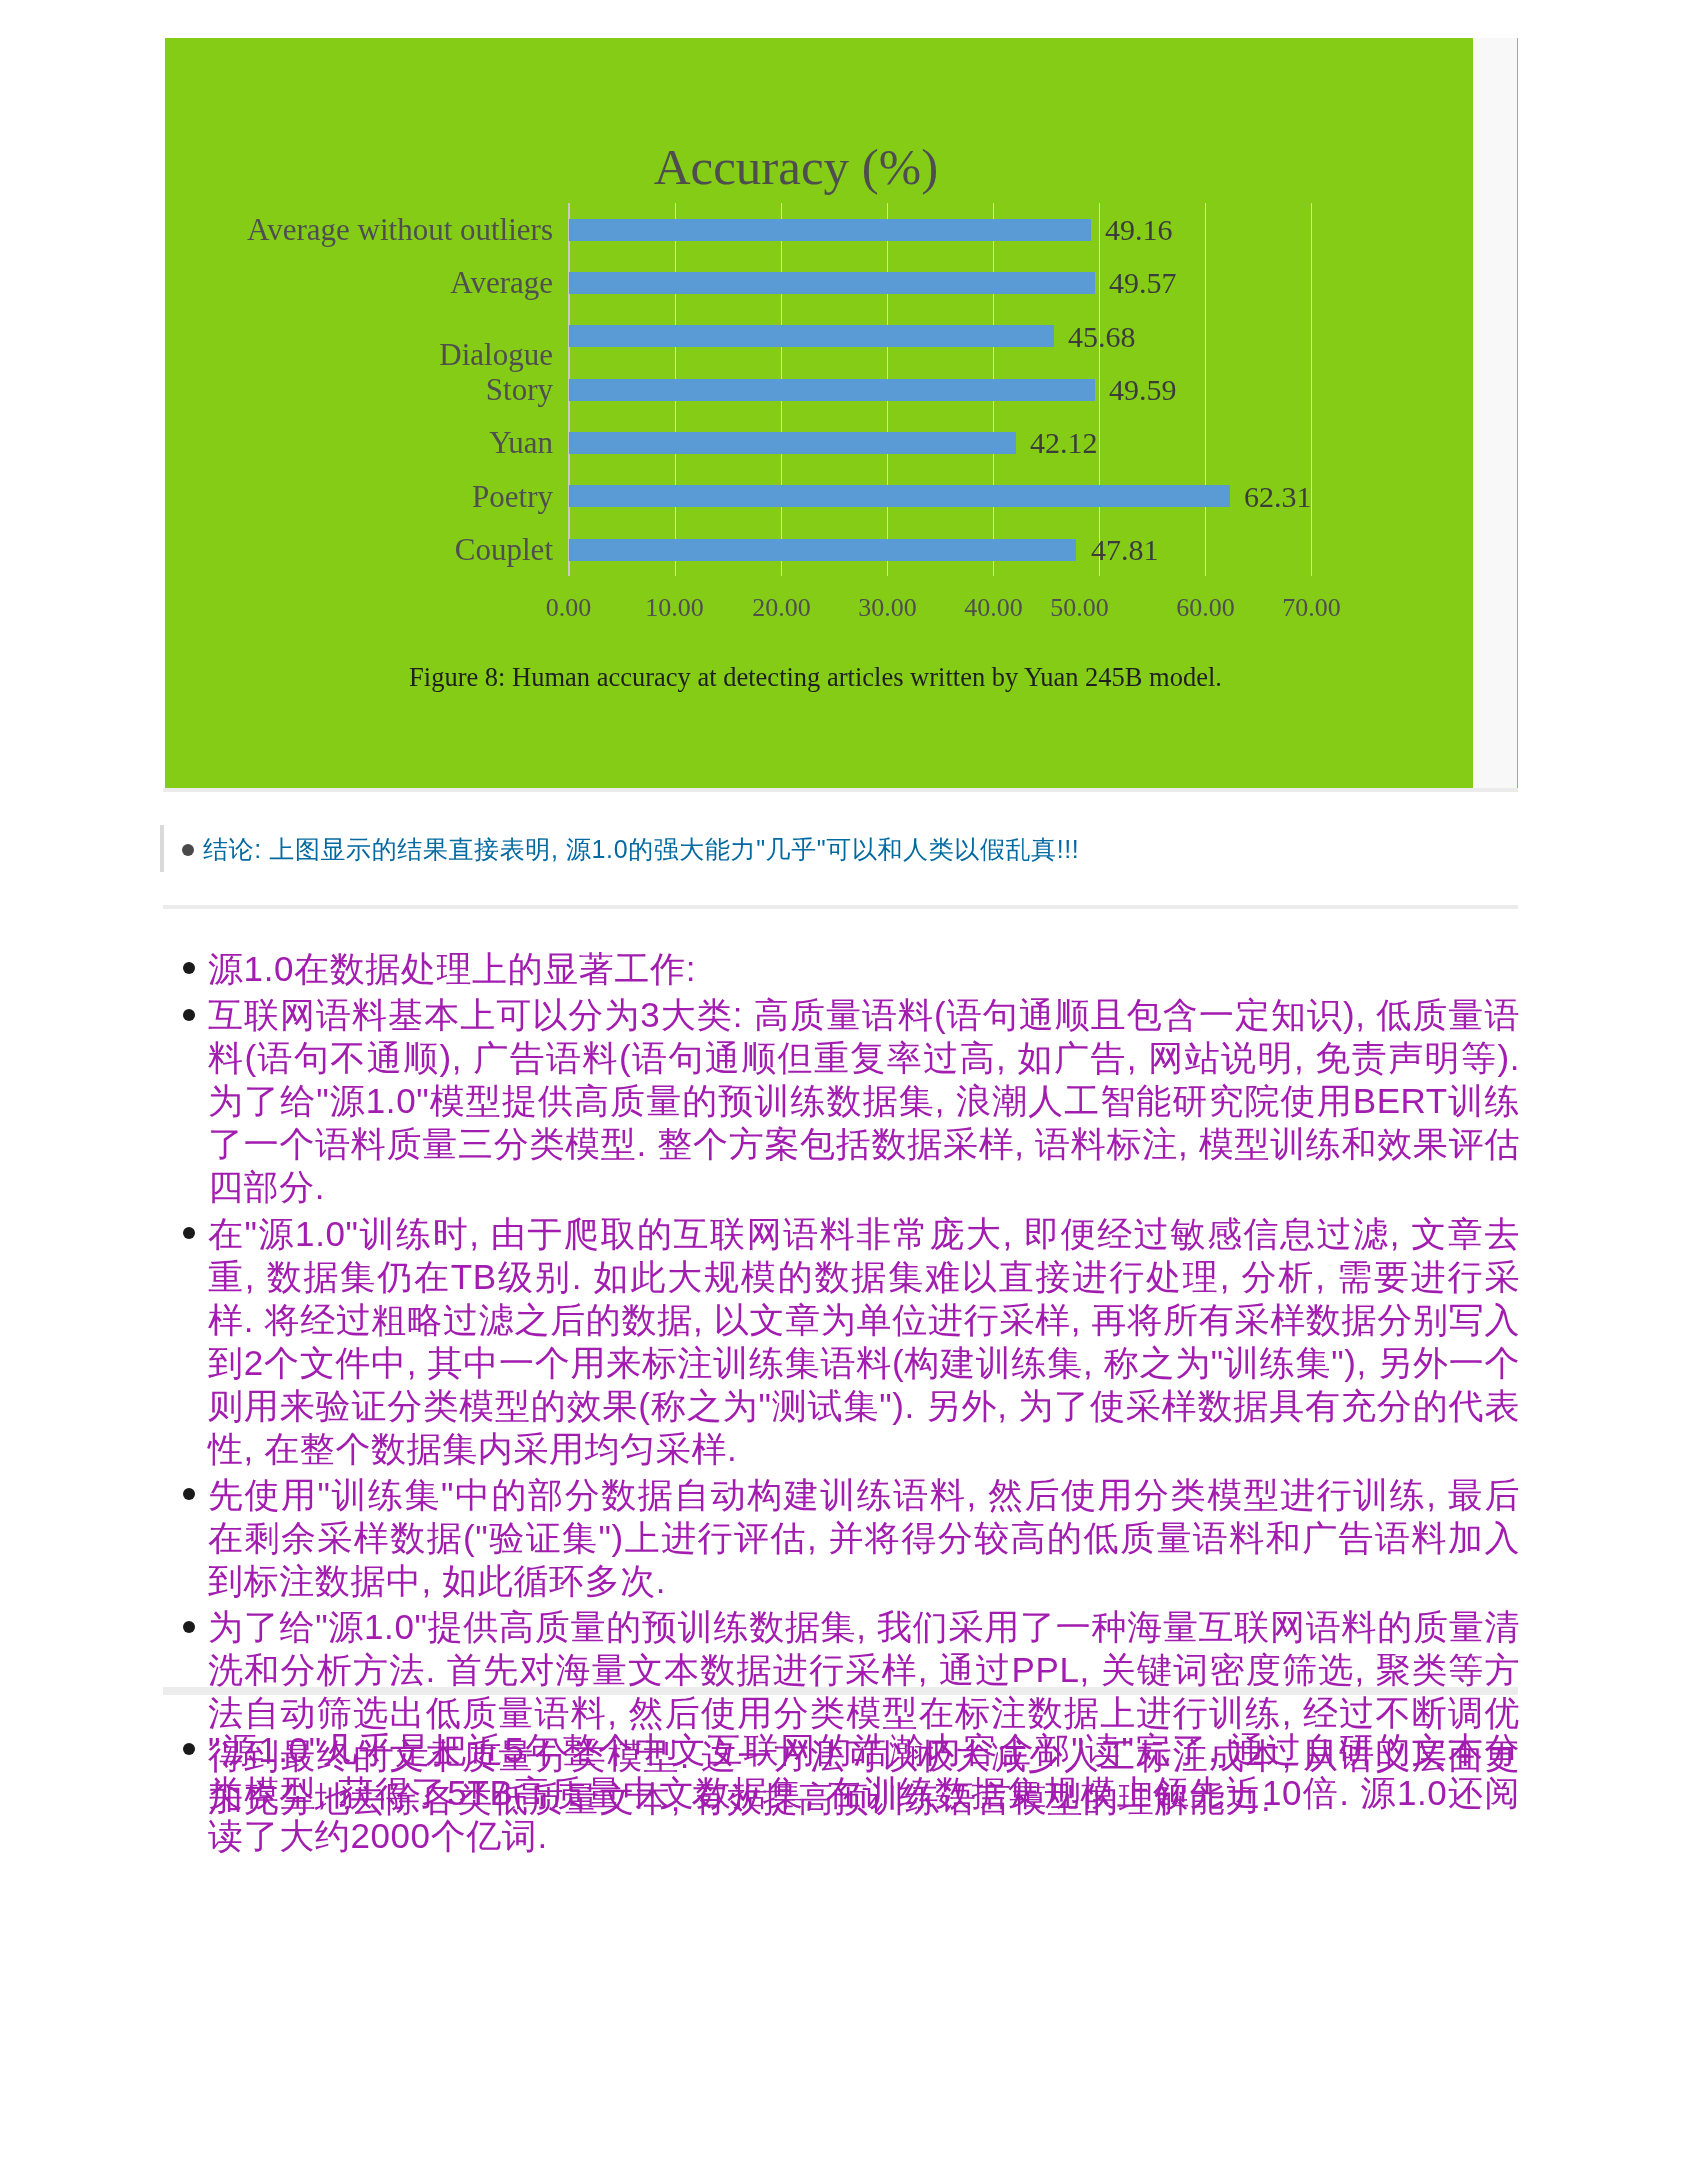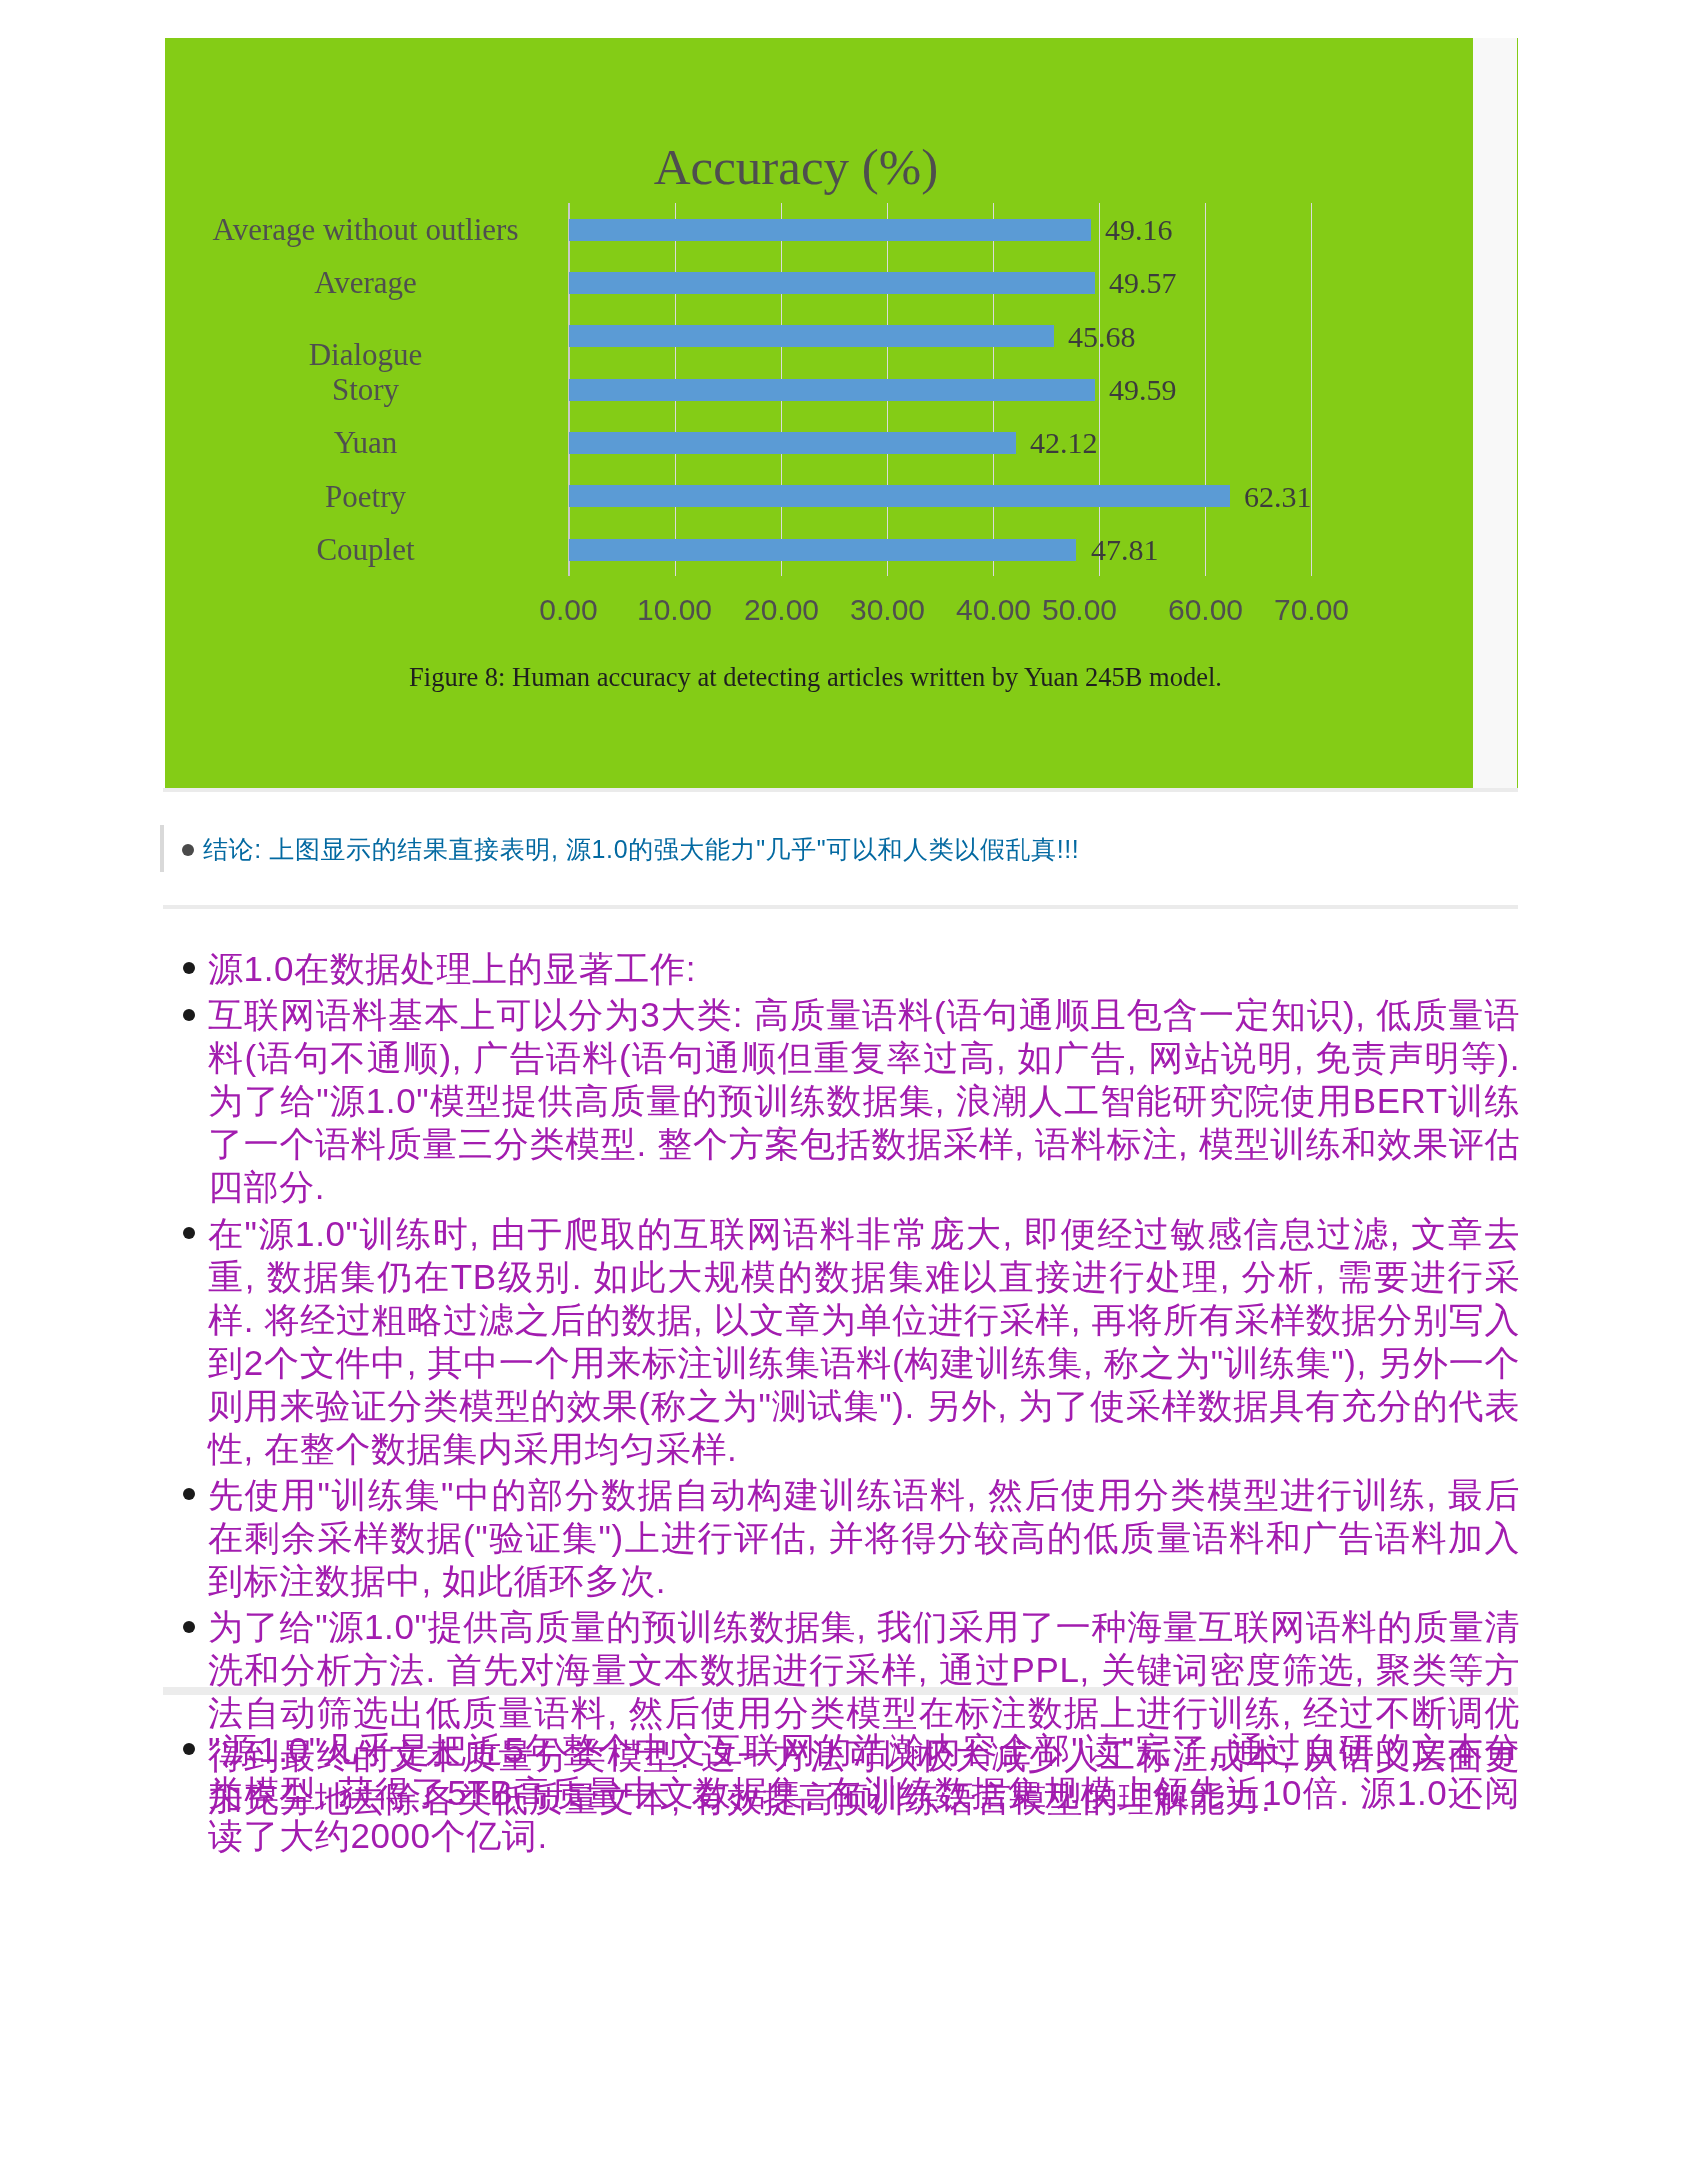--- a/index.html
+++ b/index.html
@@ -8,26 +8,26 @@
 
   
   .figure{position:absolute;left:165px;top:38px;width:1353px;height:750px;background:#84cc16;}
   .figure-edge{position:absolute;left:1308px;top:0;width:44px;height:750px;background:#f8f8f8;}
   .chart-title{position:absolute;left:245px;top:100px;width:772px;text-align:center;
       font-family:"Liberation Serif","DejaVu Serif",serif;font-size:51px;color:#4e4e4e;}
   .plot{position:absolute;left:404px;top:165px;width:743px;height:373px;}
   .gridline{position:absolute;top:0;width:1.1px;height:373px;background:#dadada;}
   .gridline.axis0{background:#c9c9c9;}
   .bar{position:absolute;left:0;height:22px;background:#5b9bd5;}
-  .cat-label{position:absolute;left:-391px;width:375px;text-align:center;
+  .cat-label{position:absolute;left:-391px;width:375px;text-align:right;
       font-family:"Liberation Serif","DejaVu Serif",serif;font-size:31px;color:#4f4f4f;}
   .val-label{position:absolute;font-family:"Liberation Serif","DejaVu Serif",serif;
       font-size:30px;color:#3c3c3c;}
   .tick-label{position:absolute;top:390px;width:121px;text-align:center;
-      font-family:Liberation Sans, sans-serif;font-size:30px;color:#4f4f4f;}
+      font-family:Liberation Serif, serif;font-size:26px;color:#4f4f4f;}
   .caption{position:absolute;left:22px;top:624px;width:1257px;text-align:center;
       font-family:"Liberation Serif","DejaVu Serif",serif;font-size:26.5px;color:#1f1f1f;}
 
   
   .rule{position:absolute;left:163px;width:1355px;height:4.4px;background:#ebebeb;}
   .rule-top{top:788px;}
   .rule-bottom{top:905px;}
   .section-divider{position:absolute;left:163px;top:1687px;width:1355px;height:7.7px;background:#ececec;}
 
   

